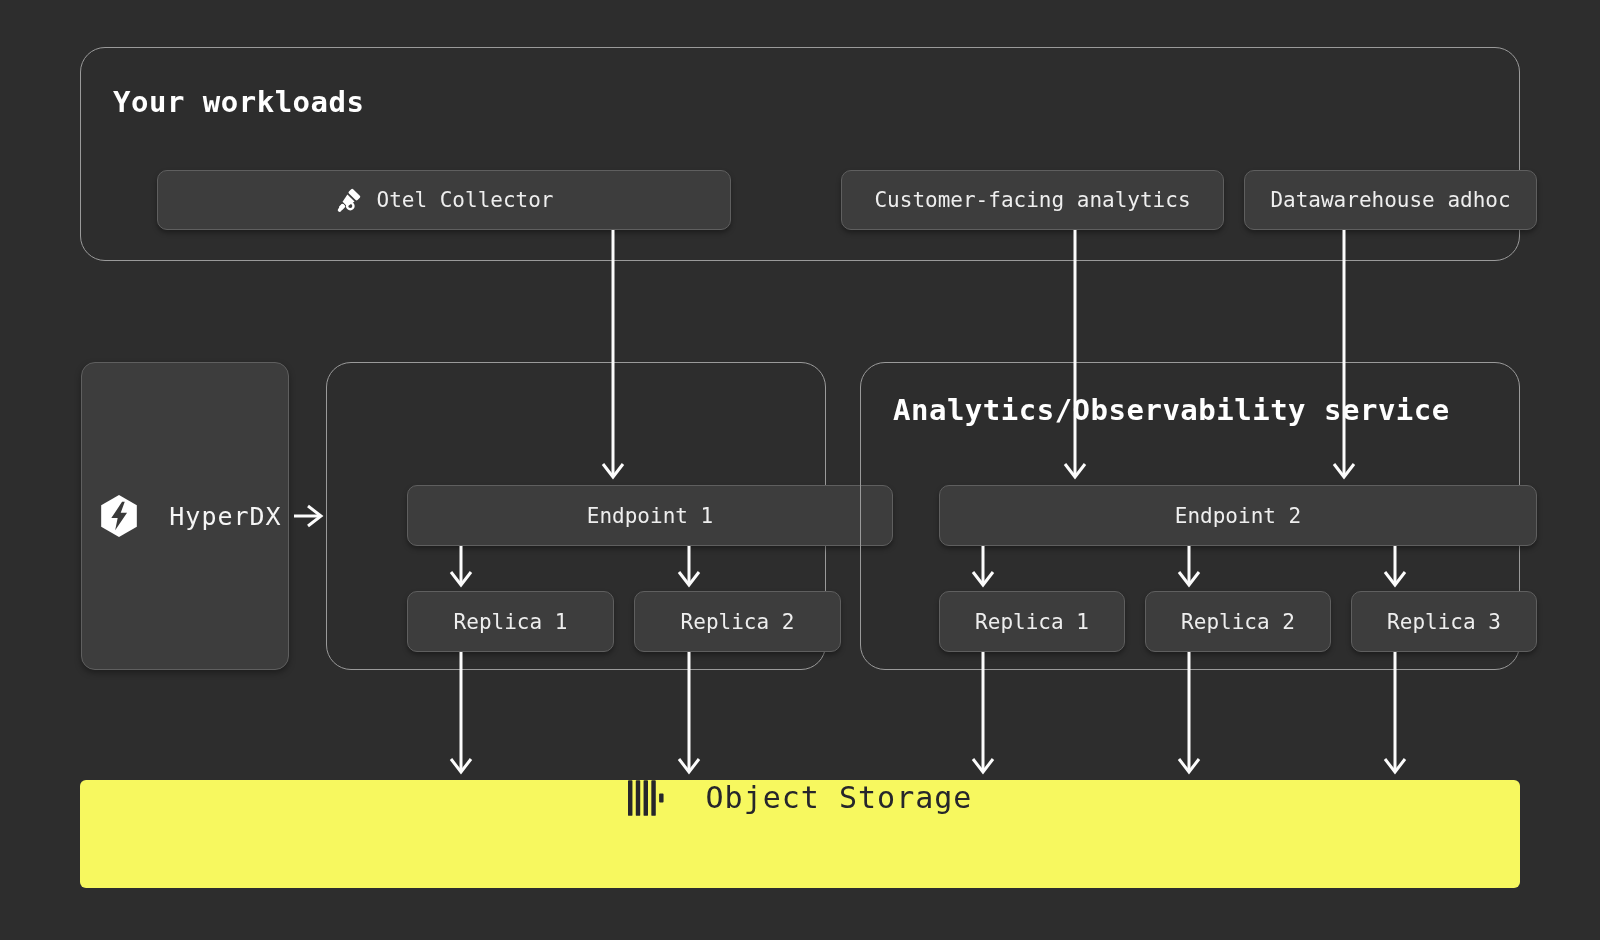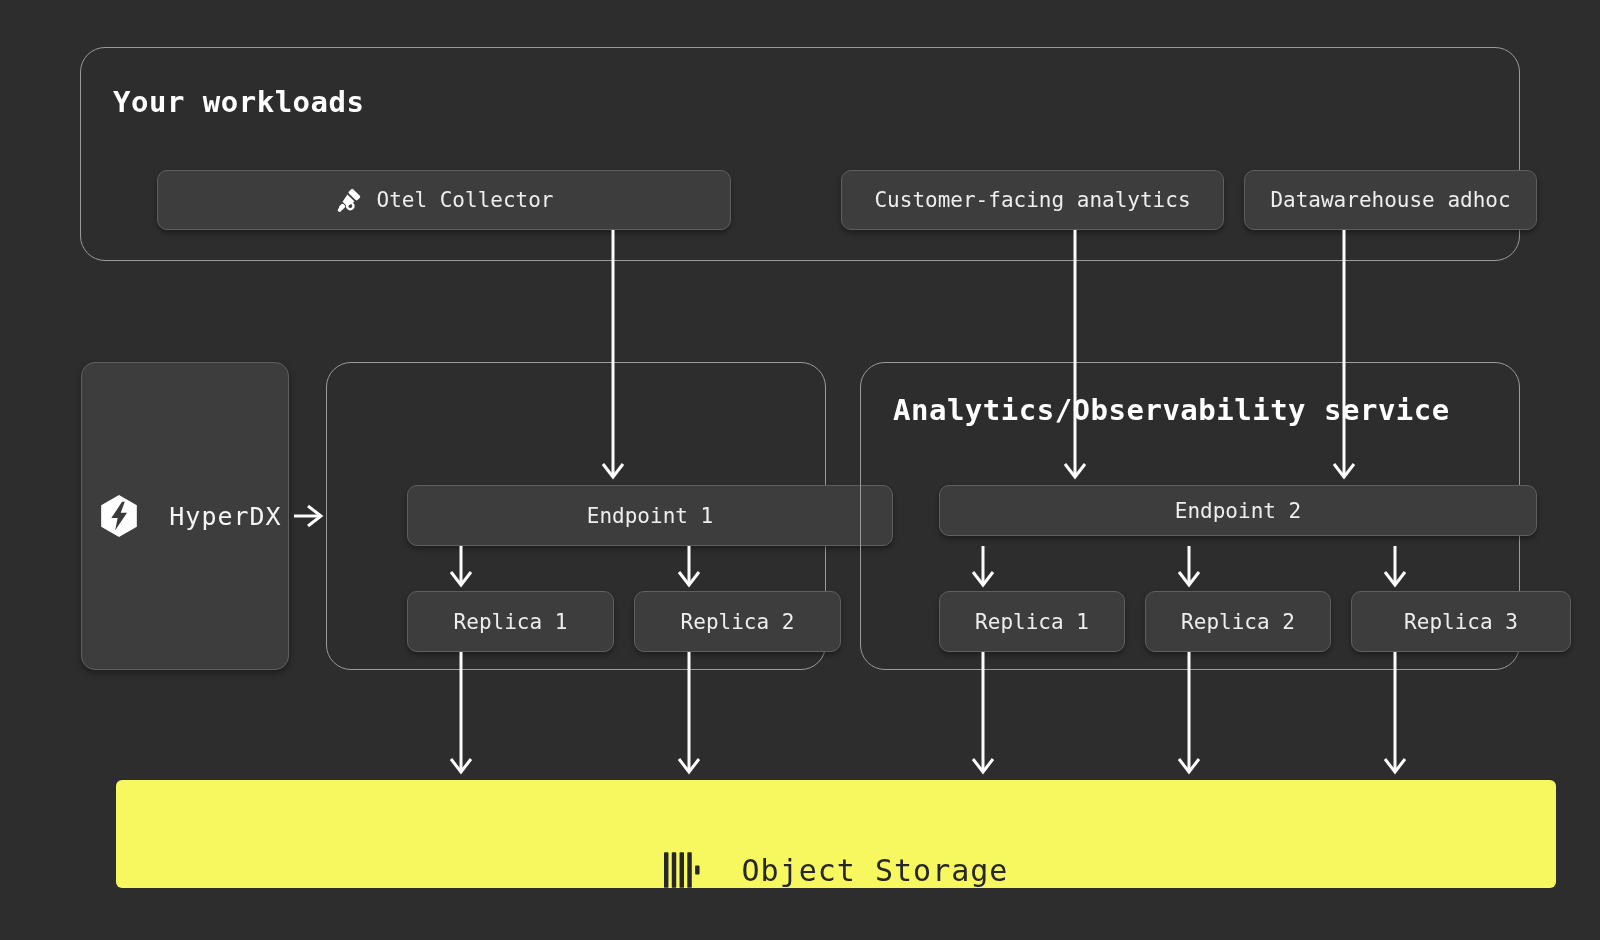--- a/index.html
+++ b/index.html
@@ -38,29 +38,29 @@
     font-size:25px;color:#f5f5f5;letter-spacing:1px;
     box-shadow:0 3px 6px rgba(0,0,0,.35);
     padding-left:8px;
   }
   .obs{left:326px;top:362px;width:500px;height:308px;}
   .analytics{left:860px;top:362px;width:660px;height:308px;}
   .obs .panel-title,.analytics .panel-title{top:30px;}
   .node-endpoint1{left:32px;top:122px;width:486px;height:61px;}
   .node-obs-r1{left:32px;top:228px;width:207px;height:61px;}
   .node-obs-r2{left:259px;top:228px;width:207px;height:61px;}
-  .node-endpoint2{left:30px;top:122px;width:598px;height:51px;}
+  .node-endpoint2{left:30px;top:122px;width:598px;height:61px;}
   .node-an-r1{left:30px;top:228px;width:186px;height:61px;}
   .node-an-r2{left:236px;top:228px;width:186px;height:61px;}
-  .node-an-r3{left:442px;top:228px;width:220px;height:61px;}
+  .node-an-r3{left:442px;top:228px;width:186px;height:61px;}
 
   .storage{
     position:absolute;left:80px;top:780px;width:1440px;height:108px;
-    border-radius:6px;display:flex;align-items:flex-end;justify-content:center;gap:38px;
-    font-size:30px;letter-spacing:1px;margin-left:36px;
+    border-radius:6px;display:flex;align-items:flex-start;justify-content:center;gap:38px;
+    font-size:30px;letter-spacing:1px;
   }
   .storage span{font-weight:500;}
   .arrows{position:absolute;left:0;top:0;pointer-events:none;z-index:5;}
   .icon{flex:0 0 auto;display:block;}
 </style>
 </head>
 <body>
 
 <div class="stage">
 

